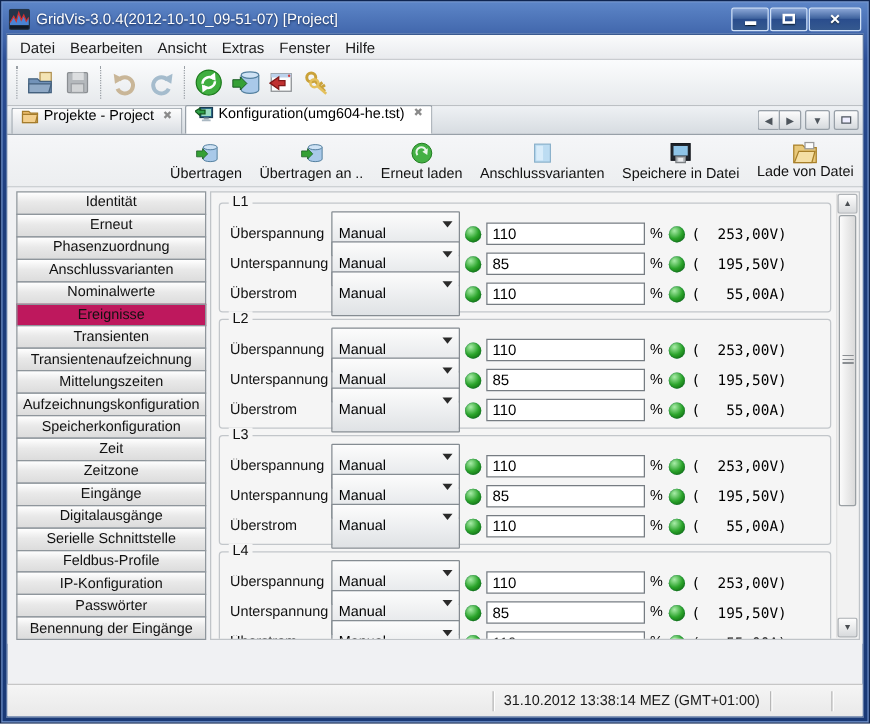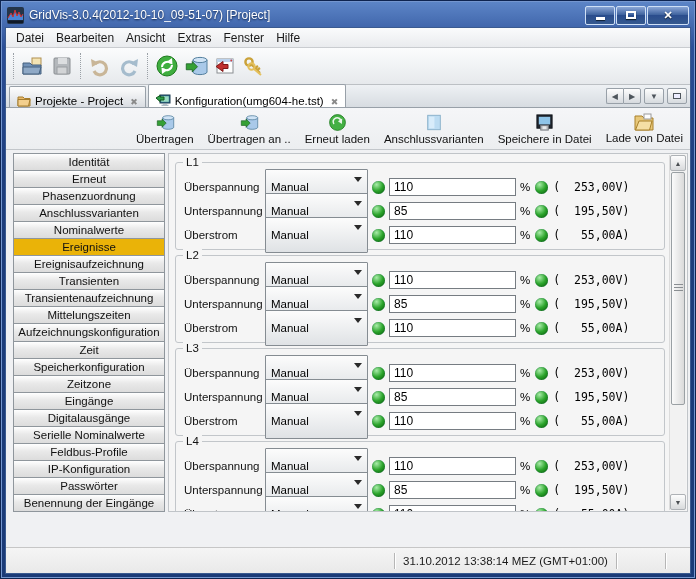--- a/index.html
+++ b/index.html
@@ -32,21 +32,21 @@
     display:flex;align-items:center;font-size:12px;color:#1a1a1a;padding-left:4px;flex:none;}
   .menu-item{padding:0 6px;height:100%;display:flex;align-items:center;cursor:default;}
   
   .toolbar{height:37px;background:linear-gradient(#fbfcfd,#e6e9ec);border-bottom:1px solid #bcc0c4;
     display:flex;align-items:center;padding-left:3px;flex:none;}
   .tb-sep{width:0;height:26px;border-left:1px dotted #9aa0a6;margin:0 4px;}
   .tb-btn{width:29px;height:29px;display:flex;align-items:center;justify-content:center;border-radius:2px;}
   
   .tabbar{height:23px;background:linear-gradient(#eef1f4,#d7dce1);border-bottom:1px solid #98a0a8;
     display:flex;align-items:flex-end;padding:0 3px;flex:none;}
-  .tab{height:21px;display:flex;align-items:flex-end;gap:4px;padding:0 7px;font-size:11.5px;
+  .tab{height:21px;display:flex;align-items:flex-start;gap:4px;padding:0 7px;font-size:11.5px;
     border:1px solid #98a0a8;border-bottom:none;border-radius:2px 2px 0 0;
     background:linear-gradient(#fdfdfd,#d9dde2);margin-right:2px;white-space:nowrap;}
   .tab.active{background:#fff;height:23px;}
   .tab-close{color:#8a8a8a;font-size:9px;padding-left:3px;}
   .tab-right{margin-left:auto;display:flex;align-items:center;gap:3px;margin-bottom:3px;}
   .tr-btn{height:16px;border:1px solid #98a0a8;border-radius:2px;background:linear-gradient(#fdfdfd,#d6dade);
     display:flex;align-items:center;justify-content:center;font-size:8px;color:#4e555c;padding:0 5px;}
   .tr-pair{display:flex;}
   .tr-pair .tr-btn:first-child{border-radius:2px 0 0 2px;border-right:none;}
   .tr-pair .tr-btn:last-child{border-radius:0 2px 2px 0;}
@@ -57,21 +57,21 @@
   .action-btn{display:flex;flex-direction:column;align-items:center;justify-content:center;
     font-size:11.5px;color:#111;padding:1px 7px;gap:1px;border-radius:3px;}
   .action-btn svg{display:block;}
   
   .content{flex:1;display:flex;min-height:0;padding:3px 2px 3px 7px;background:#f0f1f3;}
   .sidebar{width:152px;flex:none;display:flex;flex-direction:column;padding-top:1px;}
   .side-btn{height:19px;margin-top:-1px;border:1px solid #8f969c;
     background:linear-gradient(#ffffff,#e9e9e9 45%,#dcdcdc);
     font-size:11.5px;color:#111;display:flex;align-items:center;justify-content:center;
     white-space:nowrap;overflow:hidden;cursor:default;}
-  .side-btn.selected{background:#eab308;}
+  .side-btn.selected{background:#be185d;}
   .main-wrap{flex:1;min-width:0;border:1px solid #c0c4c8;background:#f5f5f5;display:flex;margin-left:3px;}
   .scroll-area{flex:1;min-width:0;padding:8px 2px 0 6px;overflow:hidden;display:flex;flex-direction:column;gap:28px;}
   .section{position:relative;border:1px solid #c2c6ca;border-radius:3px;margin:0 2px 5px 0;
     padding:12px 6px 2px 8px;flex:none;}
   .section-title{position:absolute;top:-7px;left:7px;background:#f5f5f5;padding:0 3px;
     font-size:11.5px;color:#111;line-height:13px;}
   .row{display:flex;align-items:center;height:24px;white-space:nowrap;}
   .row-label{width:81px;font-size:11.5px;color:#111;flex:none;overflow:hidden;}
   .combo{width:103px;height:36px;flex:none;border:1px solid #858c92;border-radius:1px;
     background:linear-gradient(#fcfcfc,#dfe2e5);display:flex;align-items:center;
@@ -291,31 +291,30 @@
     </div>
 
     <div class="content">
       <div class="sidebar">
           <div class="side-btn">Identität</div>
           <div class="side-btn">Erneut</div>
           <div class="side-btn">Phasenzuordnung</div>
           <div class="side-btn">Anschlussvarianten</div>
           <div class="side-btn">Nominalwerte</div>
           <div class="side-btn selected">Ereignisse</div>
-          <div class="side-btn">Ereignisaufzeichnung</div>
           <div class="side-btn">Transienten</div>
           <div class="side-btn">Transientenaufzeichnung</div>
           <div class="side-btn">Mittelungszeiten</div>
           <div class="side-btn">Aufzeichnungskonfiguration</div>
+          <div class="side-btn">Speicherkonfiguration</div>
           <div class="side-btn">Zeit</div>
-          <div class="side-btn">Speicherkonfiguration</div>
           <div class="side-btn">Zeitzone</div>
           <div class="side-btn">Eingänge</div>
           <div class="side-btn">Digitalausgänge</div>
-          <div class="side-btn">Serielle Nominalwerte</div>
+          <div class="side-btn">Serielle Schnittstelle</div>
           <div class="side-btn">Feldbus-Profile</div>
           <div class="side-btn">IP-Konfiguration</div>
           <div class="side-btn">Passwörter</div>
           <div class="side-btn">Benennung der Eingänge</div>
         </div>
 
       <div class="main-wrap">
         <div class="scroll-area">
           <div id="sections-container">
               <div class="section">

